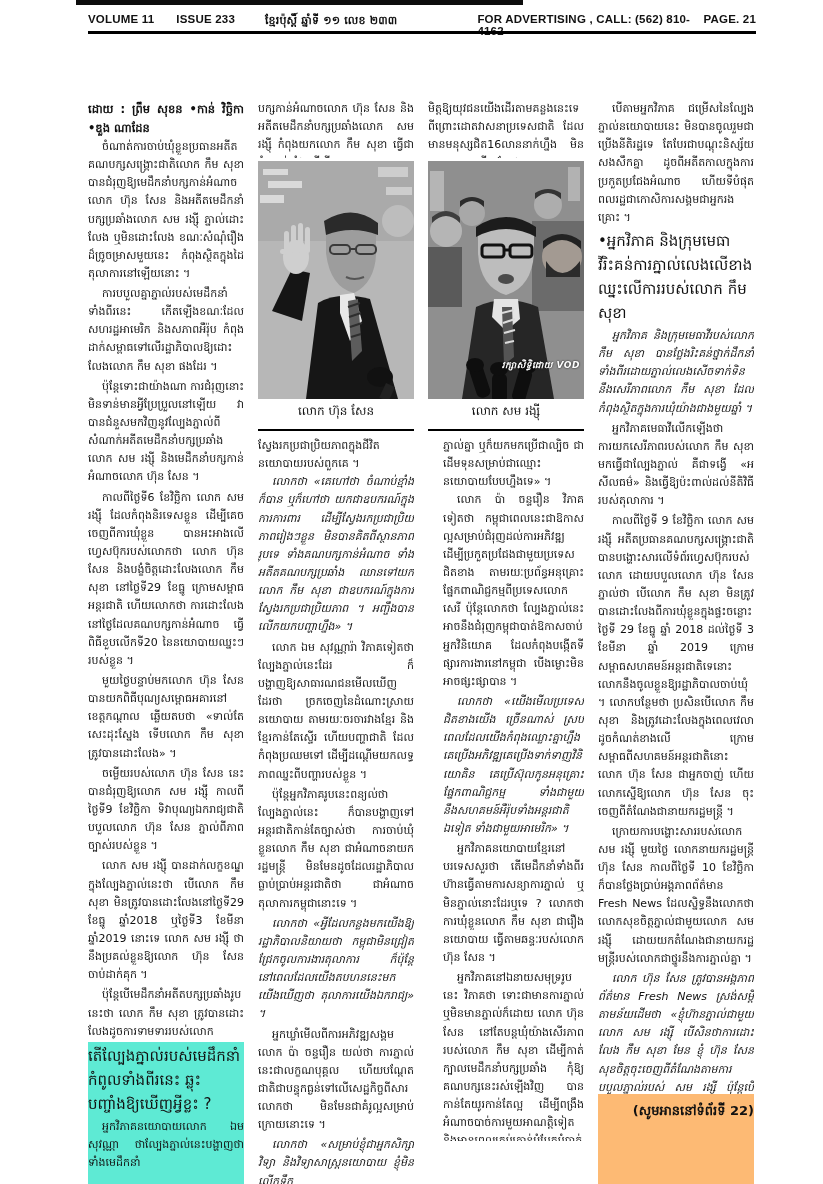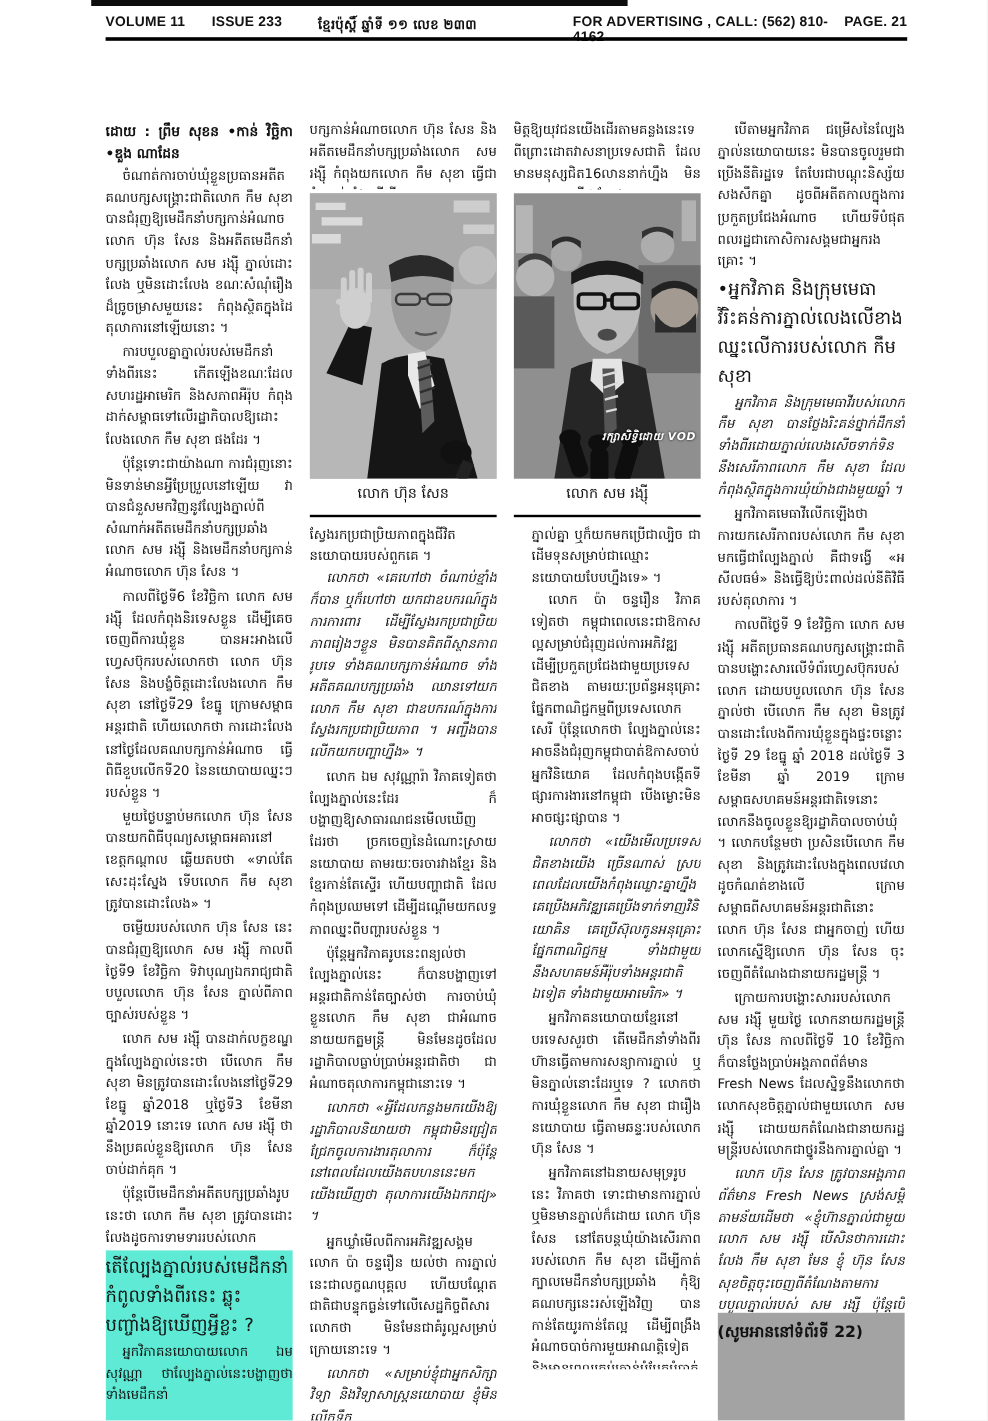--- a/index.html
+++ b/index.html
@@ -38,22 +38,22 @@
   .photo{position:relative;width:156px;height:238px;background:#b9b9b9;overflow:hidden;font-style:italic;}
   .photo svg{display:block;width:100%;height:100%;}
   .caption{height:30px;line-height:24px;text-align:center;font-size:12px;overflow:hidden;}
   .cap-rule{height:2px;background:#000;margin-bottom:6px;}
   .watermark{
     position:absolute;right:4px;bottom:26px;color:#fff;font-size:9px;font-weight:bold;
     text-shadow:0 0 2px #000;letter-spacing:.5px;
   }
   .col1-bottom{position:absolute;left:0;right:0;top:942px;bottom:0;background:#5eead4;}
   .col4-note{
-    position:absolute;left:0;right:0;top:994px;bottom:0;background:#a3a3a3;
-    text-align:left;font-weight:bold;font-size:13px;padding-top:6px;
+    position:absolute;left:0;right:0;top:994px;bottom:0;background:#fdba74;
+    text-align:right;font-weight:bold;font-size:13px;padding-top:6px;
   }
 </style>
 </head>
 <body>
 
 <div class="page">
 
   <div class="topstrip"></div>
 
   <div class="hdr">
@@ -124,21 +124,21 @@
           <ellipse cx="122" cy="216" rx="13" ry="10" fill="#111"></ellipse>
           <rect x="128" y="222" width="10" height="16" transform="rotate(25 128 222)" fill="#222"></rect>
         </svg>
       </div>
       <div class="caption">លោក ហ៊ុន សែន</div>
       <div class="cap-rule"></div>
       <div class="flow" style="height:754px;">
         <p class="nop">ស្វែងរកប្រជាប្រិយភាពក្នុងជីវិតនយោបាយរបស់ពួកគេ ។</p>
         <p class="para q">លោកថា «គេហៅថា ចំណាប់ខ្មាំងក៏បាន ឬក៏ហៅថា យកជាឧបករណ៍ក្នុងការការពារ ដើម្បីស្វែងរកប្រជាប្រិយភាពរៀងៗខ្លួន មិនបានគិតពីស្ថានភាពរូបទេ ទាំងគណបក្សកាន់អំណាច ទាំងអតីតគណបក្សប្រឆាំង ឈានទៅយកលោក កឹម សុខា ជាឧបករណ៍ក្នុងការស្វែងរកប្រជាប្រិយភាព ។ អញ្ចឹងបានលើកយកបញ្ហាហ្នឹង» ។</p>
         <p class="para">លោក ឯម សុវណ្ណារ៉ា វិភាគទៀតថា ល្បែងភ្នាល់នេះដែរ ក៏បង្ហាញឱ្យសាធារណជនមើលឃើញដែរថា ច្រកចេញនៃដំណោះស្រាយនយោបាយ តាមរយៈចរចារវាងខ្មែរ និងខ្មែរកាន់តែស្ទើរ ហើយបញ្ហាជាតិ ដែលកំពុងប្រឈមទៅ ដើម្បីដណ្ដើមយកលទ្ធភាពឈ្នះពីបញ្ហារបស់ខ្លួន ។</p>
-        <p class="para">ប៉ុន្តែអ្នកវិភាគរូបនេះពន្យល់ថា ល្បែងភ្នាល់នេះ ក៏បានបង្ហាញទៅអន្តរជាតិកាន់តែច្បាស់ថា ការចាប់ឃុំខ្លួនលោក កឹម សុខា ជាអំណាចនាយយកត្ឋមន្ត្រី មិនមែនដូចដែលរដ្ឋាភិបាលធ្លាប់ប្រាប់អន្តរជាតិថា ជាអំណាចតុលាការកម្ពុជានោះទេ ។</p>
+        <p class="para">ប៉ុន្តែអ្នកវិភាគរូបនេះពន្យល់ថា ល្បែងភ្នាល់នេះ ក៏បានបង្ហាញទៅអន្តរជាតិកាន់តែច្បាស់ថា ការចាប់ឃុំខ្លួនលោក កឹម សុខា ជាអំណាចនាយករដ្ឋមន្ត្រី មិនមែនដូចដែលរដ្ឋាភិបាលធ្លាប់ប្រាប់អន្តរជាតិថា ជាអំណាចតុលាការកម្ពុជានោះទេ ។</p>
         <p class="para q">លោកថា «អ្វីដែលកន្លងមកយើងឱ្យរដ្ឋាភិបាលនិយាយថា កម្ពុជាមិនជ្រៀតជ្រែកចូលការងារតុលាការ ក៏ប៉ុន្តែនៅពេលដែលយើងតបហននេះមក យើងឃើញថា តុលាការយើងឯករាជ្យ» ។</p>
         <p class="para">អ្នកឃ្លាំមើលពីការអភិវឌ្ឍសង្គមលោក ប៉ា ចន្ទរឿន យល់ថា ការភ្នាល់នេះជាលក្ខណបុគ្គល ហើយបណ្ដែតជាតិជាបន្ទុកធ្ងន់ទៅលើសេដ្ឋកិច្ចពីសារ លោកថា មិនមែនជាគំរូល្អសម្រាប់ក្រោយនោះទេ ។</p>
         <p class="para q">លោកថា «សម្រាប់ខ្ញុំជាអ្នកសិក្សាវិទ្យា និងវិទ្យាសាស្ត្រនយោបាយ ខ្ញុំមិនលើកទឹក</p>
       </div>
     </div>
 
     <div class="col">
       <div class="toptext">
         <p class="nop">មិត្តឱ្យយុវជនយើងដើរតាមគន្លងនេះទេ ពីព្រោះដោតវាសនាប្រទេសជាតិ ដែលមានមនុស្សជិត16លាននាក់ហ្នឹង មិនអាចយកមកធ្វើជាល្បែង</p>
       </div>

